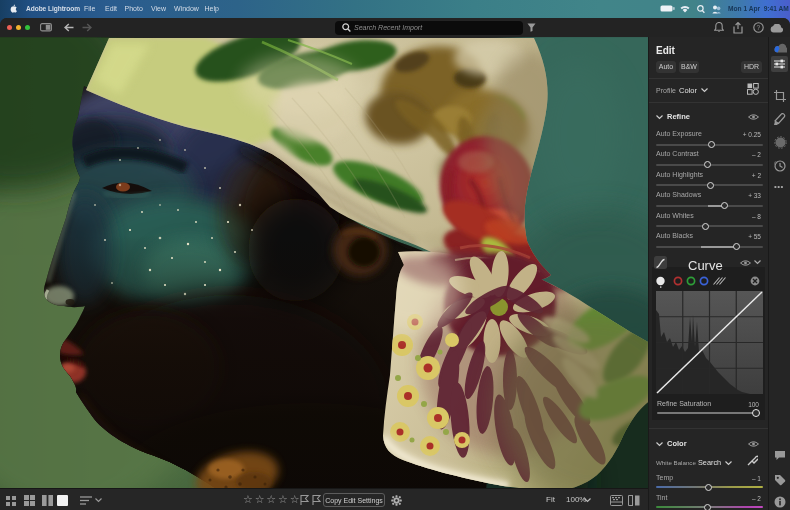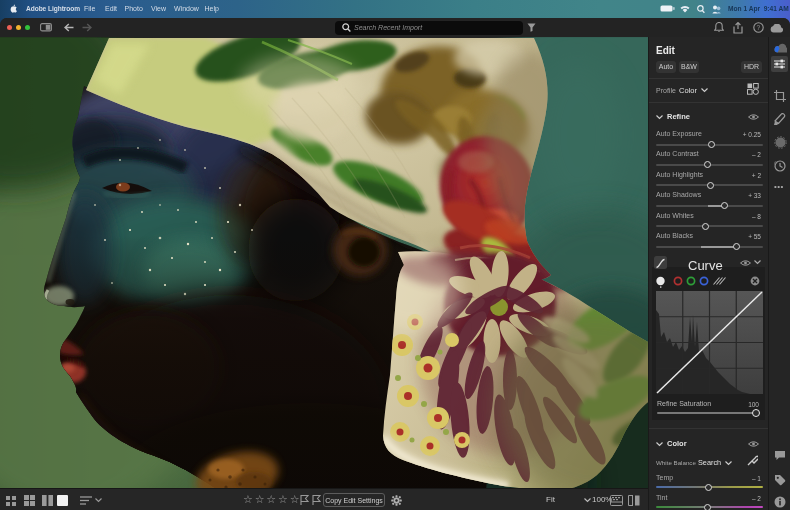--- a/index.html
+++ b/index.html
@@ -652,21 +652,21 @@
         <rect x="0.2" y="4.5" width="2.2" height="2" rx="0.5"></rect>
             <rect x="8.6" y="4.5" width="2.2" height="2" rx="0.5"></rect>
         <rect x="1.2" y="1.2" width="2" height="2" rx="0.5" transform="rotate(45 2.2 2.2)"></rect>
             <rect x="7.8" y="7.8" width="2" height="2" rx="0.5" transform="rotate(45 8.8 8.8)"></rect>
         <rect x="7.8" y="1.2" width="2" height="2" rx="0.5" transform="rotate(-45 8.8 2.2)"></rect>
             <rect x="1.2" y="7.8" width="2" height="2" rx="0.5" transform="rotate(-45 2.2 8.8)"></rect>
           </g>
         <circle cx="5.5" cy="5.5" r="1.2" fill="#262626"></circle>
       </svg>
       <div class="abs" style="left:546px;top:6px;font-size:8px;color:#c8c8c8;">Fit</div>
-      <div class="abs" style="left:592px;top:6px;font-size:8px;color:#c8c8c8;">100%</div>
+      <div class="abs" style="left:566px;top:6px;font-size:8px;color:#c8c8c8;">100%</div>
       <svg class="abs" style="left:584px;top:9px" width="7" height="5">
           <path d="M0.5,0.5 L3.5,3.5 L6.5,0.5" stroke="#bbb" stroke-width="1.2" fill="none"></path>
         </svg>
       <svg class="abs" style="left:610px;top:6px" width="13" height="11" viewBox="0 0 13 11">
         <rect x="0.5" y="0.5" width="12" height="10" rx="1" fill="none" stroke="#999"></rect>
           <line x1="0.5" y1="7" x2="12.5" y2="7" stroke="#999"></line>
           <g fill="#999">
             <rect x="2" y="2" width="2" height="1.2"></rect>
             <rect x="5" y="2" width="2" height="1.2"></rect>
             <rect x="8" y="2" width="2" height="1.2"></rect>

